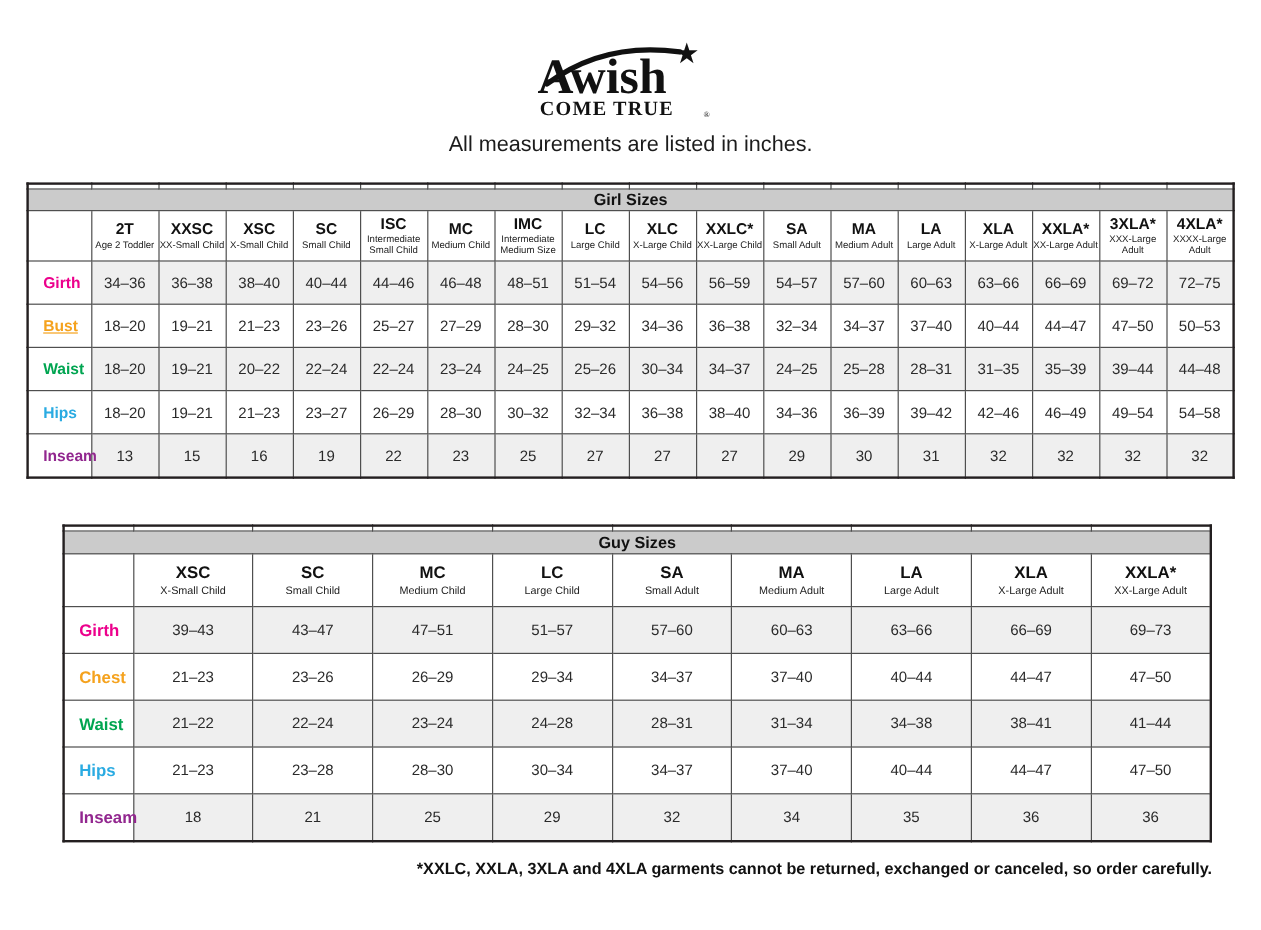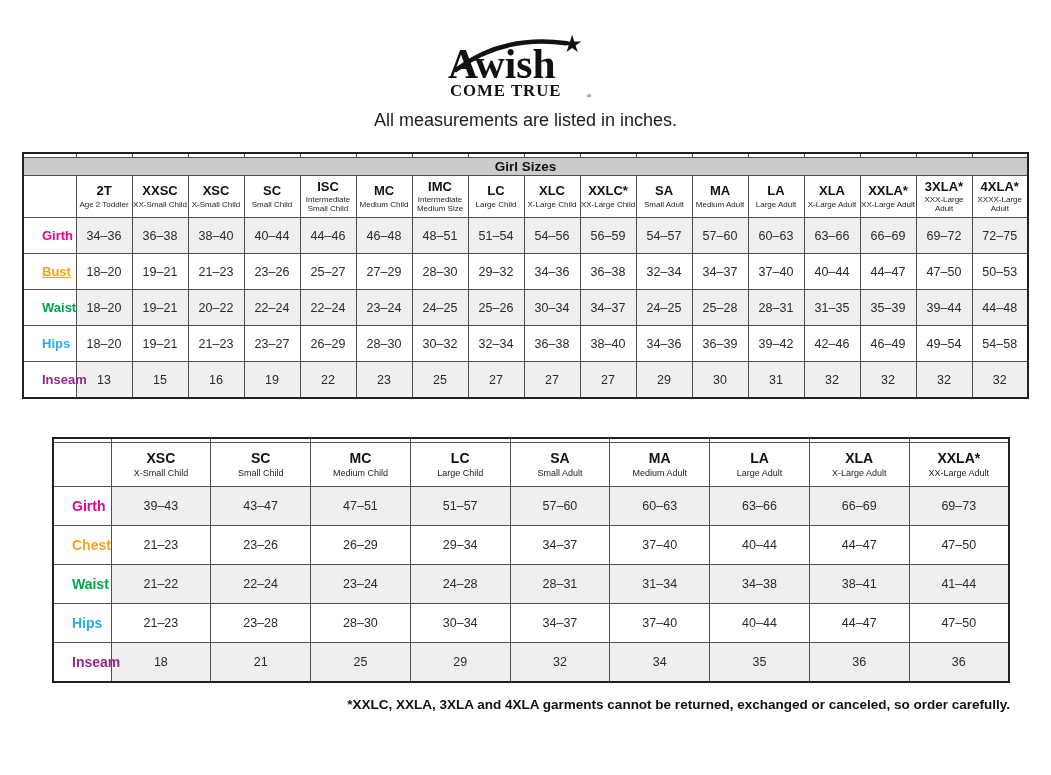--- a/index.html
+++ b/index.html
@@ -29,21 +29,21 @@
   .head-row th{background:#fff;text-align:center;font-weight:normal;}
   .girl-table .head-row th{height:41px;}
   .guy-table .head-row th{height:43px;}
   .size-code{font-weight:bold;font-size:13px;line-height:1.1;color:#111;}
   .guy-table .size-code{font-size:14px;}
   .size-desc{font-size:8px;line-height:1.15;color:#222;margin-top:1px;}
   .guy-table .size-desc{font-size:9px;}
   .data-row td{text-align:center;font-size:12.5px;color:#2a2a2a;}
   .girl-table .data-row td{height:35px;}
   .guy-table .data-row td{height:38px;}
-  .data-row td.rowlabel{text-align:left;padding-left:18px;font-weight:bold;font-size:13px;background:#fff;}
+  .data-row td.rowlabel{text-align:left;padding-left:12px;font-weight:bold;font-size:13px;background:#fff;}
   .guy-table .data-row td.rowlabel{font-size:14px;}
   .shade td{background:#efefef;}
   .shade td.rowlabel{background:#ffffff;}
   
   .footnote{
     text-align:right;margin:14px 41px 0 0;font-size:13.5px;font-weight:bold;color:#111;
   }
 </style>
 </head>
 <body>
@@ -306,20 +306,23 @@
               <td></td>
               <td></td>
               <td></td>
               <td></td>
               <td></td>
               <td></td>
               <td></td>
               <td></td>
               <td></td>
             </tr>
+            <tr>
+              <td colspan="10" class="band">Guy Sizes</td>
+            </tr>
             <tr class="head-row">
               <th></th>
               <th>
                 <div class="size-code">XSC</div>
                 <div class="size-desc">X-Small Child</div>
               </th>
               <th>
                 <div class="size-code">SC</div>
                 <div class="size-desc">Small Child</div>
               </th>

